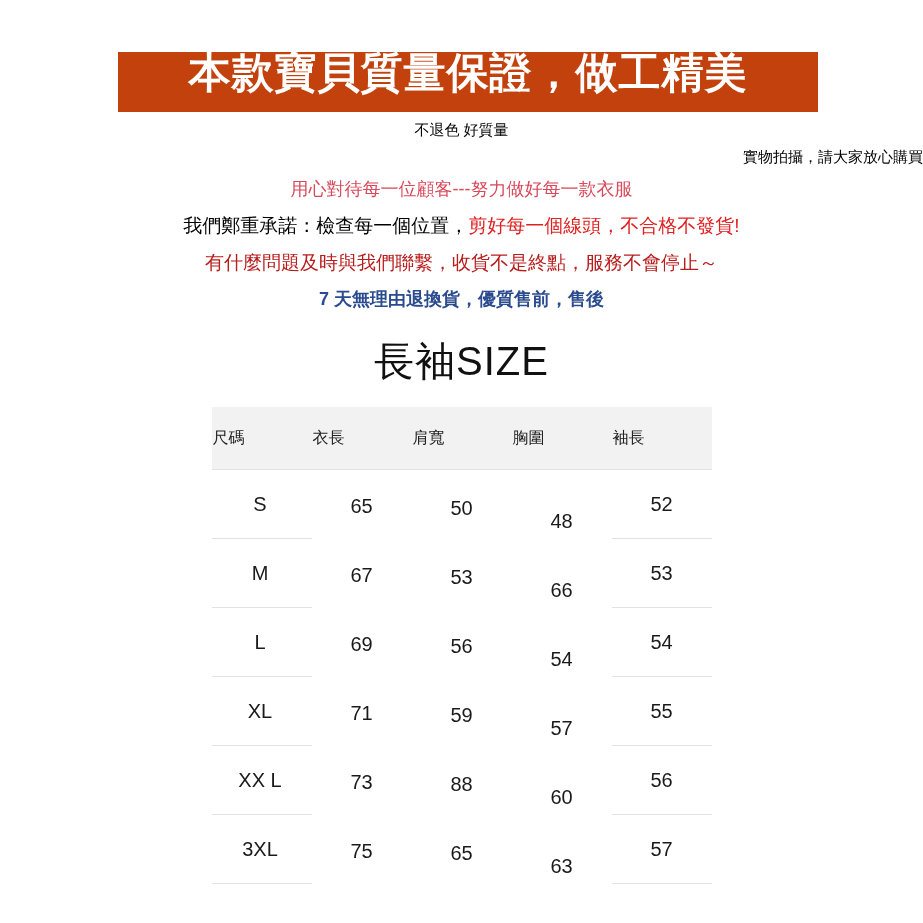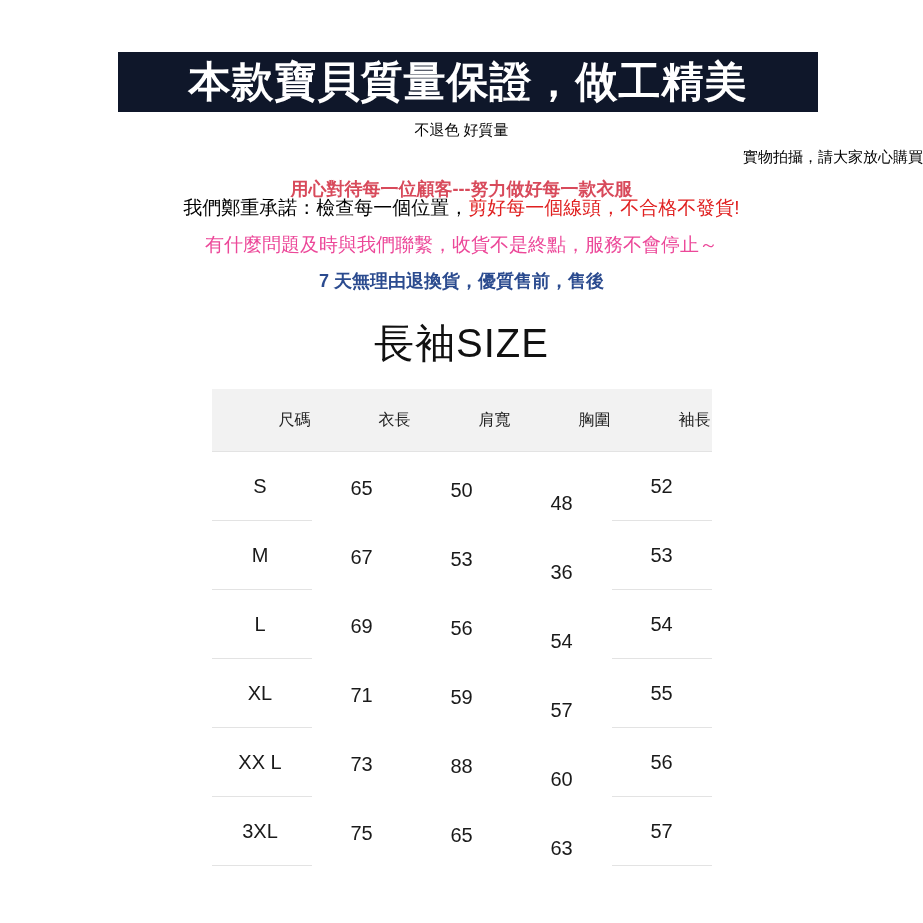--- a/index.html
+++ b/index.html
@@ -19,26 +19,25 @@
     height: 923px;
     box-sizing: border-box;
     padding: 0;
     position: relative;
     background: #ffffff;
   }
 
   
   .banner {
     margin: 52px 0 0 0;
-    background: #0f172a;
+    background: #c2410c;
     width: 700px;
     margin-left: 118px;
     height: 60px;
     display: flex;
-    align-items: center;
     justify-content: center;
   }
   .banner-text {
     color: #ffffff;
     font-family: "DejaVu Sans", sans-serif;
     font-size: 42px;
     font-weight: bold;
     letter-spacing: 1px;
     line-height: 1;
     white-space: nowrap;
@@ -49,24 +48,24 @@
     text-align: center;
     margin-top: 10px;
   }
   .promo-line {
     text-align: center;
     line-height: 1.0;
     white-space: nowrap;
   }
   .l1 { font-size: 15px; color: #000000; margin-top: 10px; }
   .l2 { font-size: 15px; color: #000000; margin-top: 12px; text-align: right; }
-  .l3 { font-size: 18px; color: #d84a5b; margin-top: 16px; font-weight: bold; }
-  .l4 { font-size: 19px; color: #000000; }
+  .l3 { font-size: 18px; color: #d84a5b; margin-top: 16px; }
+  .l4 { font-size: 19px; color: #000000; margin-top: 18px; }
   .l4 .red { color: #e02020; }
-  .l5 { font-size: 19px; color: #ec4899; margin-top: 18px; }
+  .l5 { font-size: 19px; color: #b91c1c; margin-top: 18px; }
   .l6 { font-size: 18px; color: #2b4b8f; margin-top: 18px; font-weight: bold; }
 
   
   .size-title {
     text-align: center;
     font-size: 40px;
     color: #111111;
     margin-top: 26px;
     font-family: Liberation Sans, sans-serif;
     letter-spacing: 1px;
@@ -81,21 +80,21 @@
     width: 100%;
     border-collapse: collapse;
     table-layout: fixed;
   }
   table.size-table th {
     background: #f2f2f2;
     font-weight: normal;
     font-size: 16px;
     color: #222222;
     height: 60px;
-    text-align: right;
+    text-align: left;
     border: none;
   }
   table.size-table td {
     height: 66px;
     text-align: center;
     font-size: 20px;
     color: #1a1a1a;
     border-top: 1px solid #e3e3e3;
     border-bottom: 1px solid #e3e3e3;
     background: #ffffff;
@@ -146,21 +145,21 @@
           <td class="c0">S</td>
           <td class="c1">65</td>
           <td class="c2">50</td>
           <td class="c3">48</td>
           <td class="c4">52</td>
         </tr>
         <tr>
           <td class="c0">M</td>
           <td class="c1">67</td>
           <td class="c2">53</td>
-          <td class="c3">36</td>
+          <td class="c3">66</td>
           <td class="c4">53</td>
         </tr>
         <tr>
           <td class="c0">L</td>
           <td class="c1">69</td>
           <td class="c2">56</td>
           <td class="c3">54</td>
           <td class="c4">54</td>
         </tr>
         <tr>

